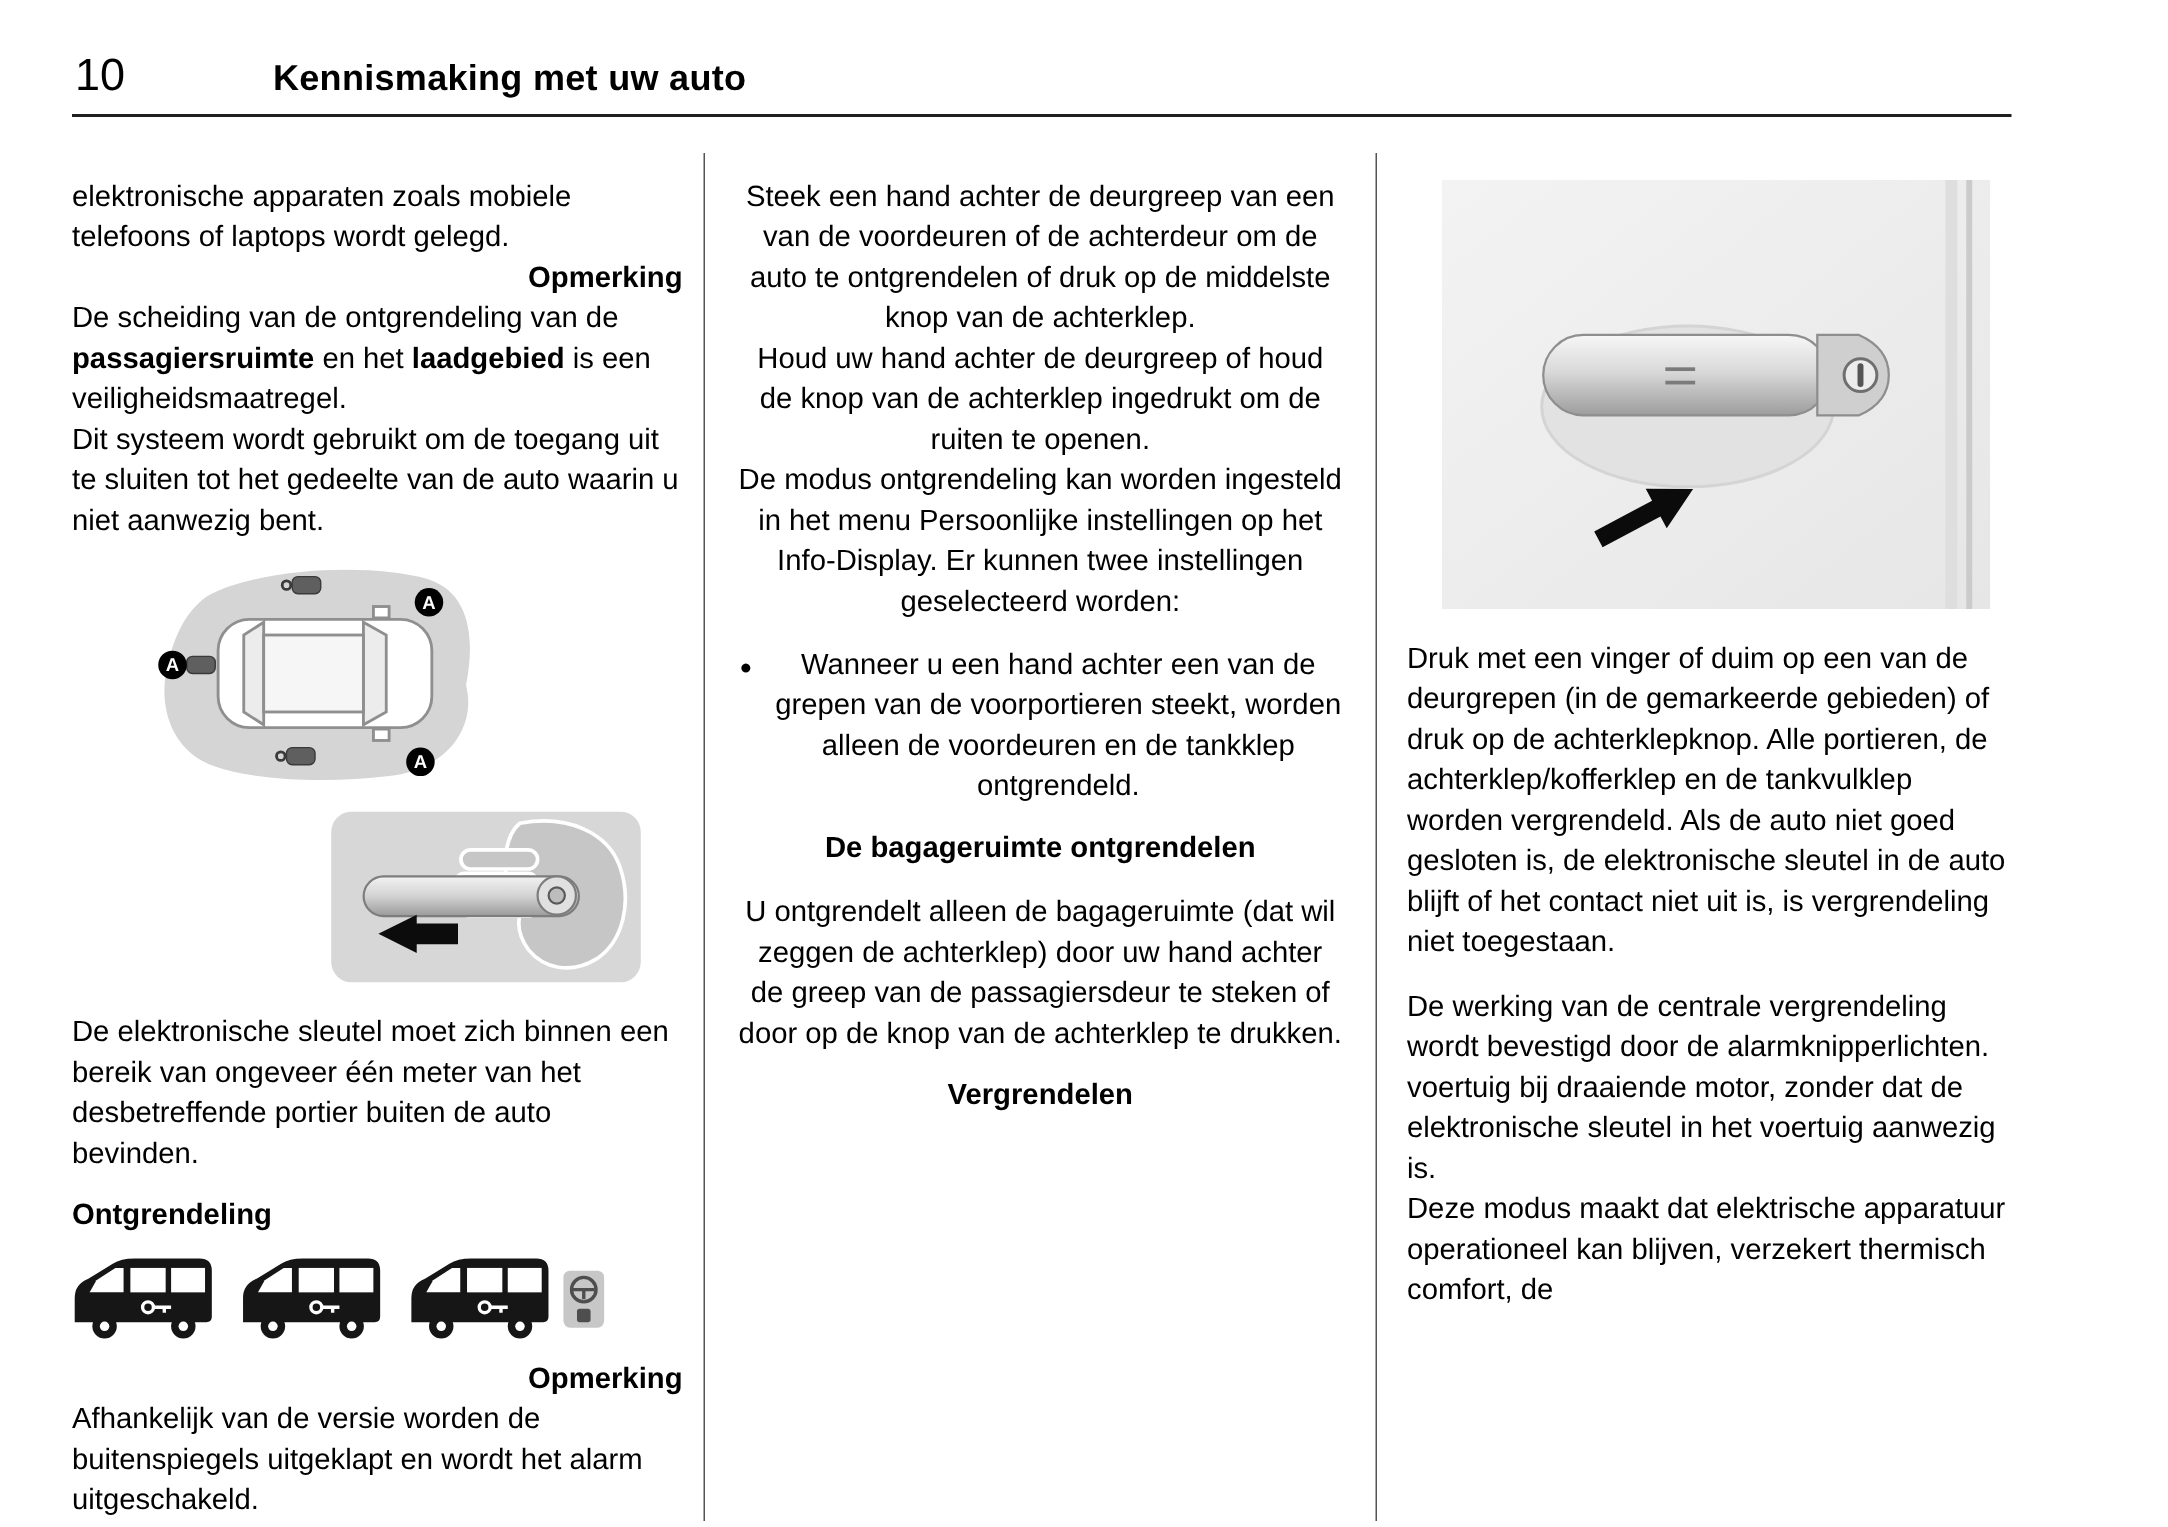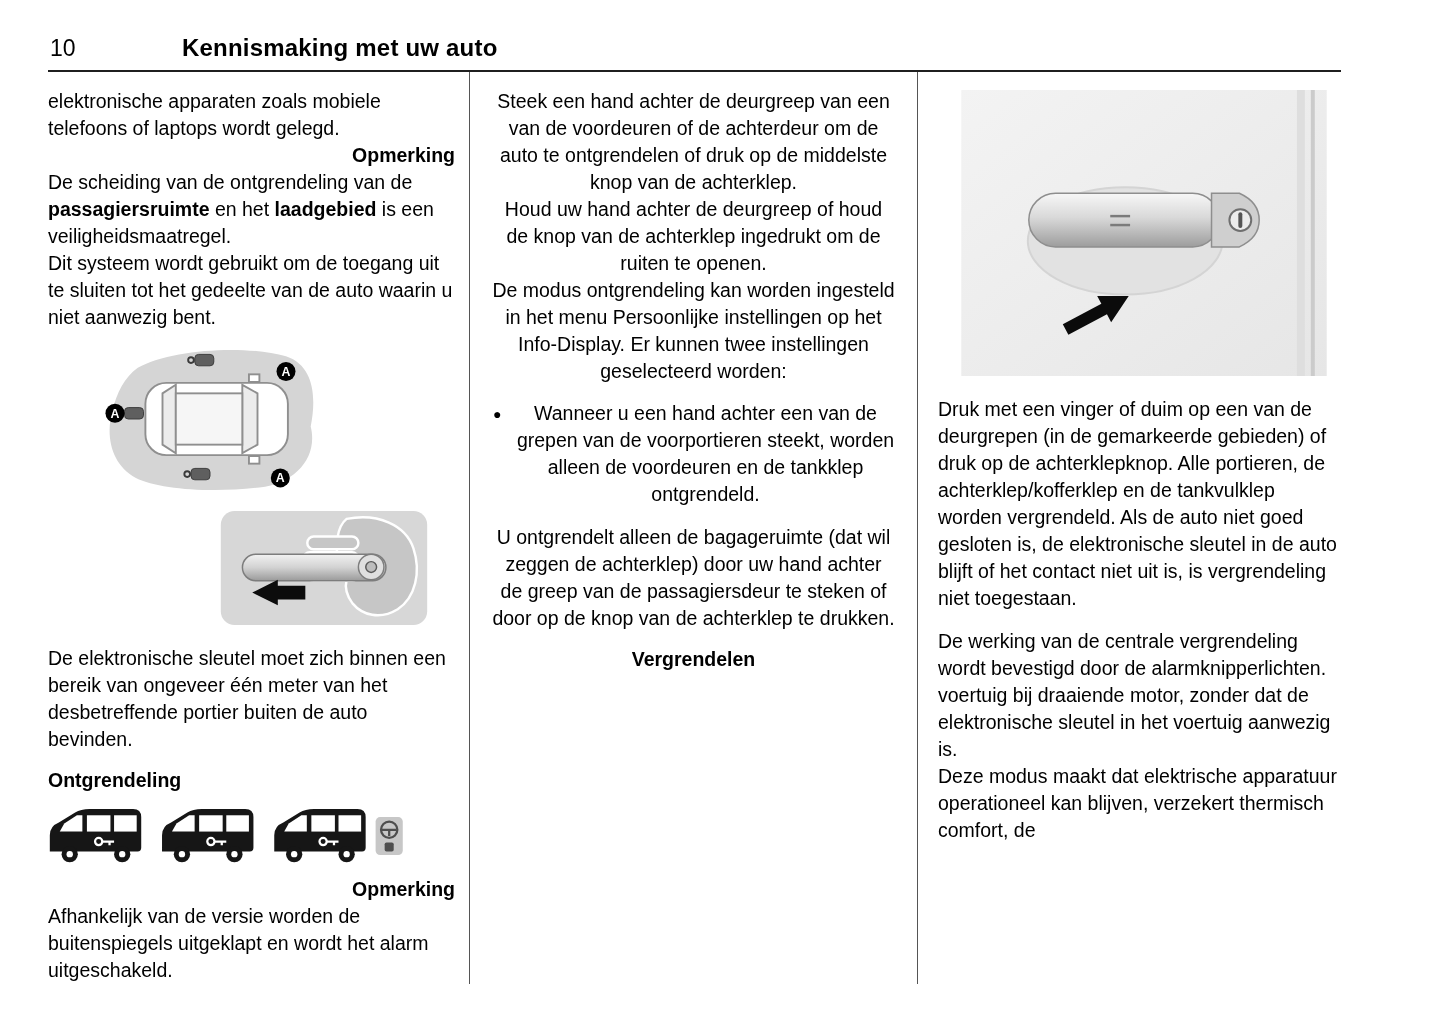--- a/index.html
+++ b/index.html
@@ -8,29 +8,29 @@
     width: 1445px; height: 1018px; overflow: hidden;
     font-family: "Liberation Sans", sans-serif;
     color: #000;
   }
   .header {
     margin: 0 104px 0 48px;
     padding: 34px 0 8px 2px;
     display: flex; align-items: baseline;
     border-bottom: 2px solid #1f1f1f;
   }
-  .page-num { font-size: 23px; min-width: 132px; }
+  .page-num { font-size: 30px; min-width: 132px; }
   .page-title { font-size: 24px; font-weight: bold; letter-spacing: .2px; }
   .columns {
     margin: 0 104px 0 48px;
     display: grid;
     grid-template-columns: 422px 448px 422px;
     padding-top: 0;
   }
-  .col { font-size: 19.5px; line-height: 27px; padding-top: 16px; min-height: 900px; }
+  .col { font-size: 19.5px; line-height: 27px; padding-top: 16px; min-height: 900px; margin-top: 24px; }
   .col1 { padding-right: 14px; border-right: 1px solid #555; }
   .col2 { padding-left: 22px; padding-right: 22px; border-right: 1px solid #555; text-align: center; }
   .col3 { padding-left: 20px; }
   p { margin: 0; }
   .bold { font-weight: bold; text-align: right; }
   .mt { margin-top: 16px; }
   .heading { font-weight: bold; margin-top: 14px; }
   ul.bullets { list-style: none; margin-top: 15px; }
   ul.bullets li { position: relative; padding-left: 24px; margin-bottom: 10px; }
   ul.bullets li::before { content: "●"; position: absolute; left: 1px; top: 1px; font-size: 14px; }
@@ -152,20 +152,21 @@
       <p>Afhankelijk van de versie worden de buitenspiegels uitgeklapt en wordt het alarm uitgeschakeld.</p>
     </section>
 
     <section class="col col2">
       <p>Steek een hand achter de deurgreep van een van de voordeuren of de achterdeur om de auto te ontgrendelen of druk op de middelste knop van de achterklep.</p>
       <p>Houd uw hand achter de deurgreep of houd de knop van de achterklep ingedrukt om de ruiten te openen.</p>
       <p>De modus ontgrendeling kan worden ingesteld in het menu Persoonlijke instellingen op het Info-Display. Er kunnen twee instellingen geselecteerd worden:</p>
       <ul class="bullets">
         <li>Wanneer u een hand achter een van de grepen van de voorportieren steekt, worden alleen de voordeuren en de tankklep ontgrendeld.</li>
       </ul>
+      <p class="heading mt">De bagageruimte ontgrendelen</p>
       <p class="mt">U ontgrendelt alleen de bagageruimte (dat wil zeggen de achterklep) door uw hand achter de greep van de passagiersdeur te steken of door op de knop van de achterklep te drukken.</p>
       <p class="heading mt">Vergrendelen</p>
     </section>
 
     <section class="col col3">
 
       <svg class="fig fig-door" width="368" height="286" viewBox="0 0 368 288">
         <defs>
           <linearGradient id="silverB" x1="0" y1="0" x2="0" y2="1">
             <stop offset="0" stop-color="#f7f7f7"></stop>

